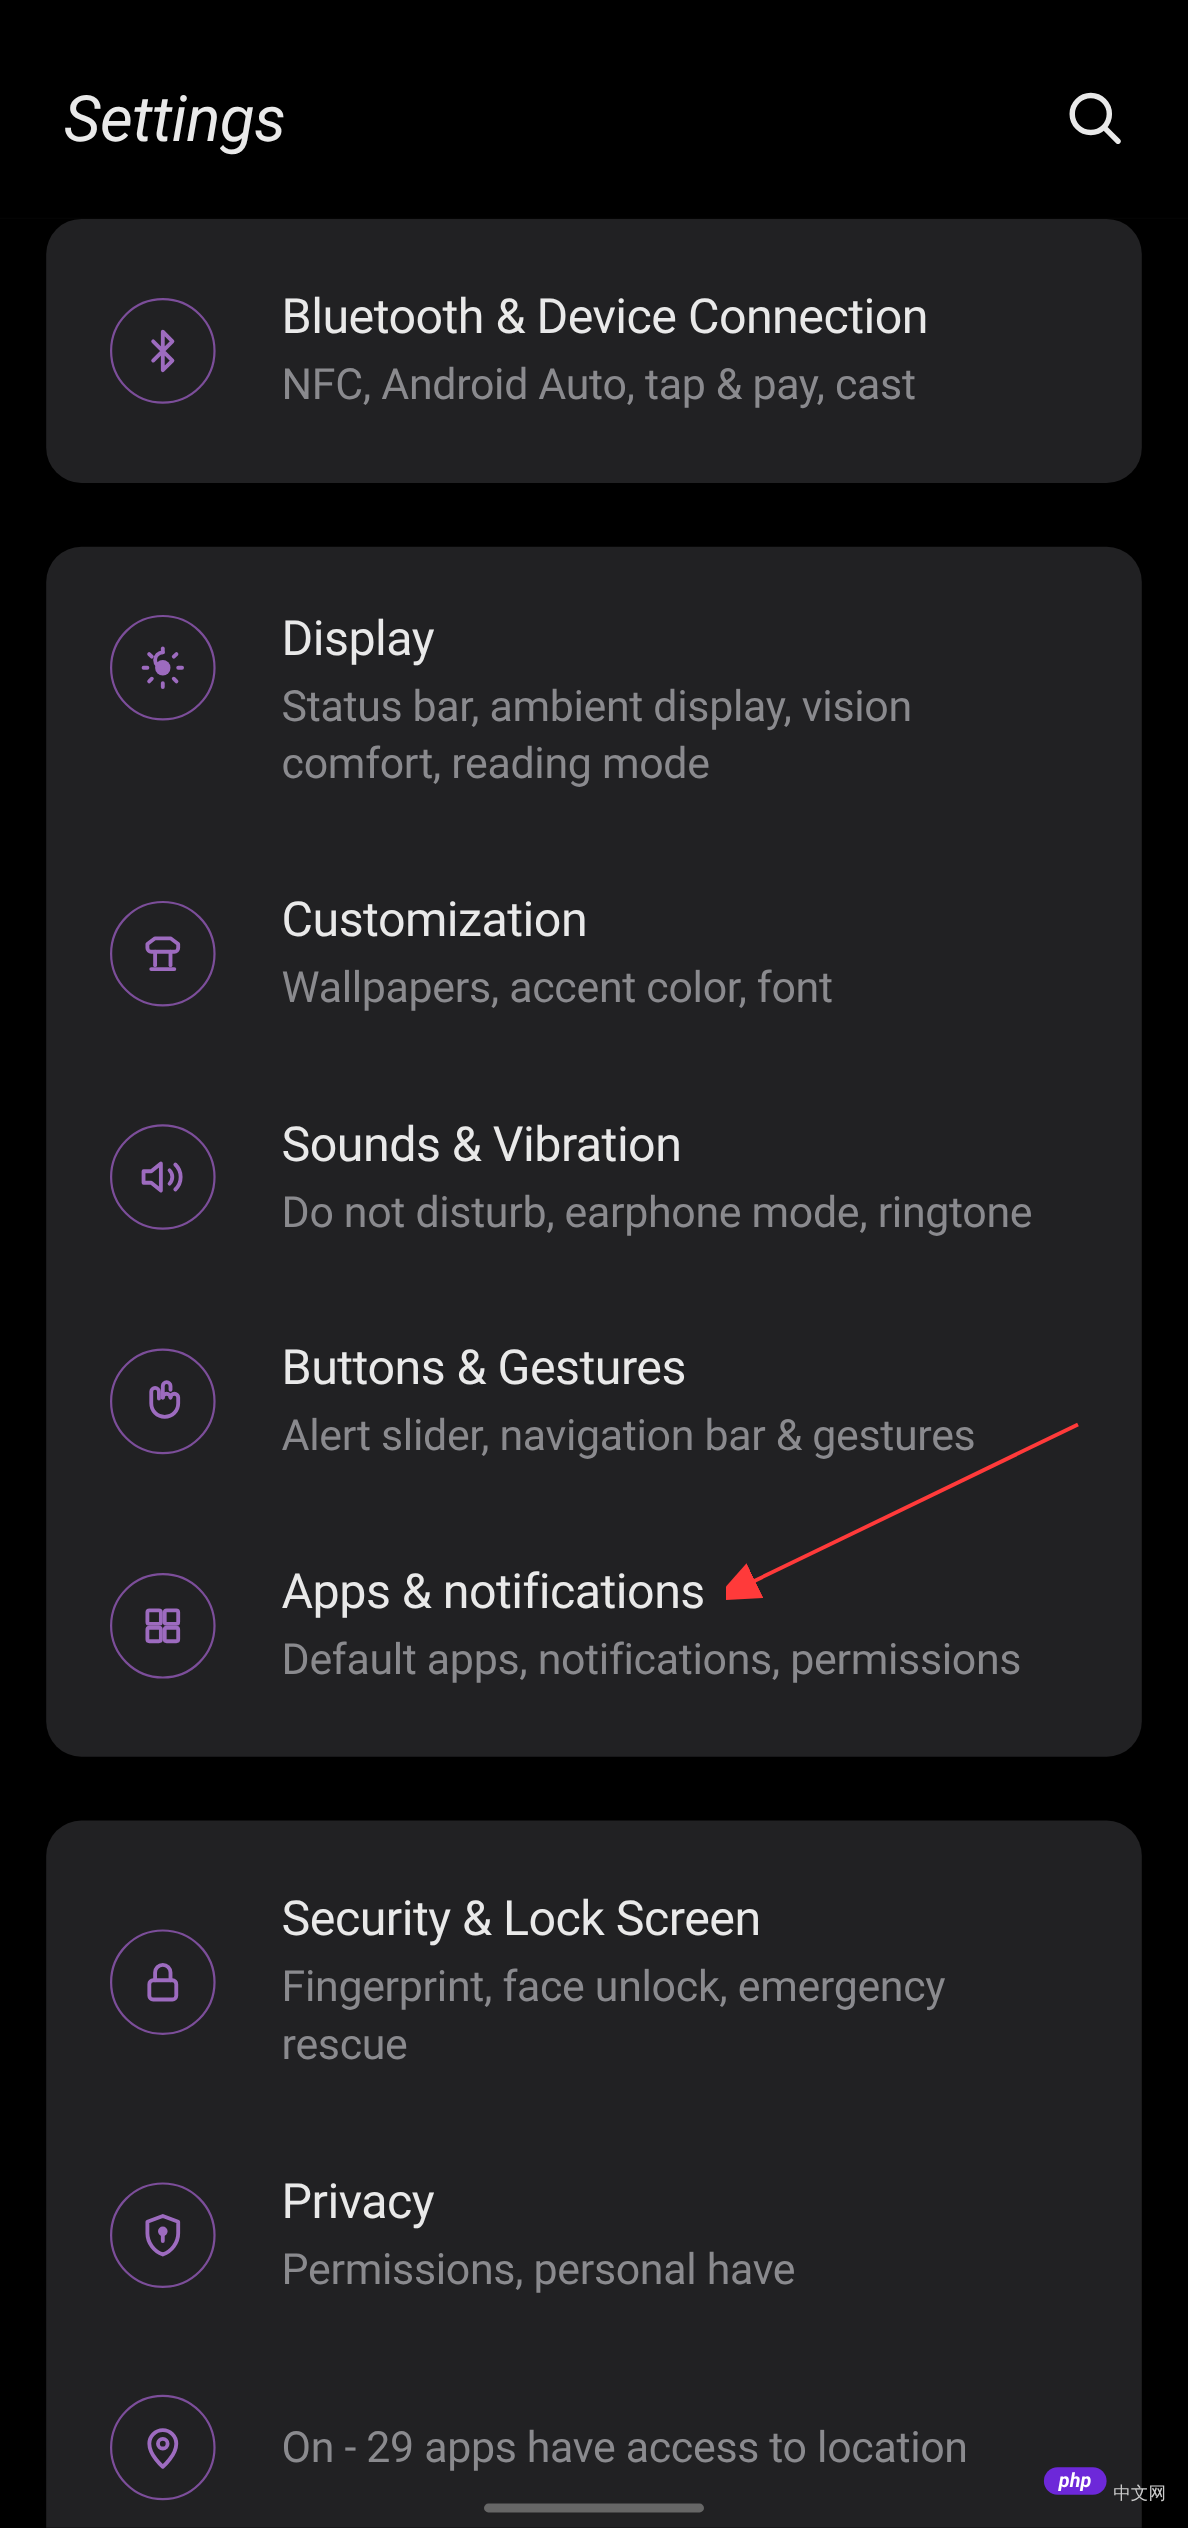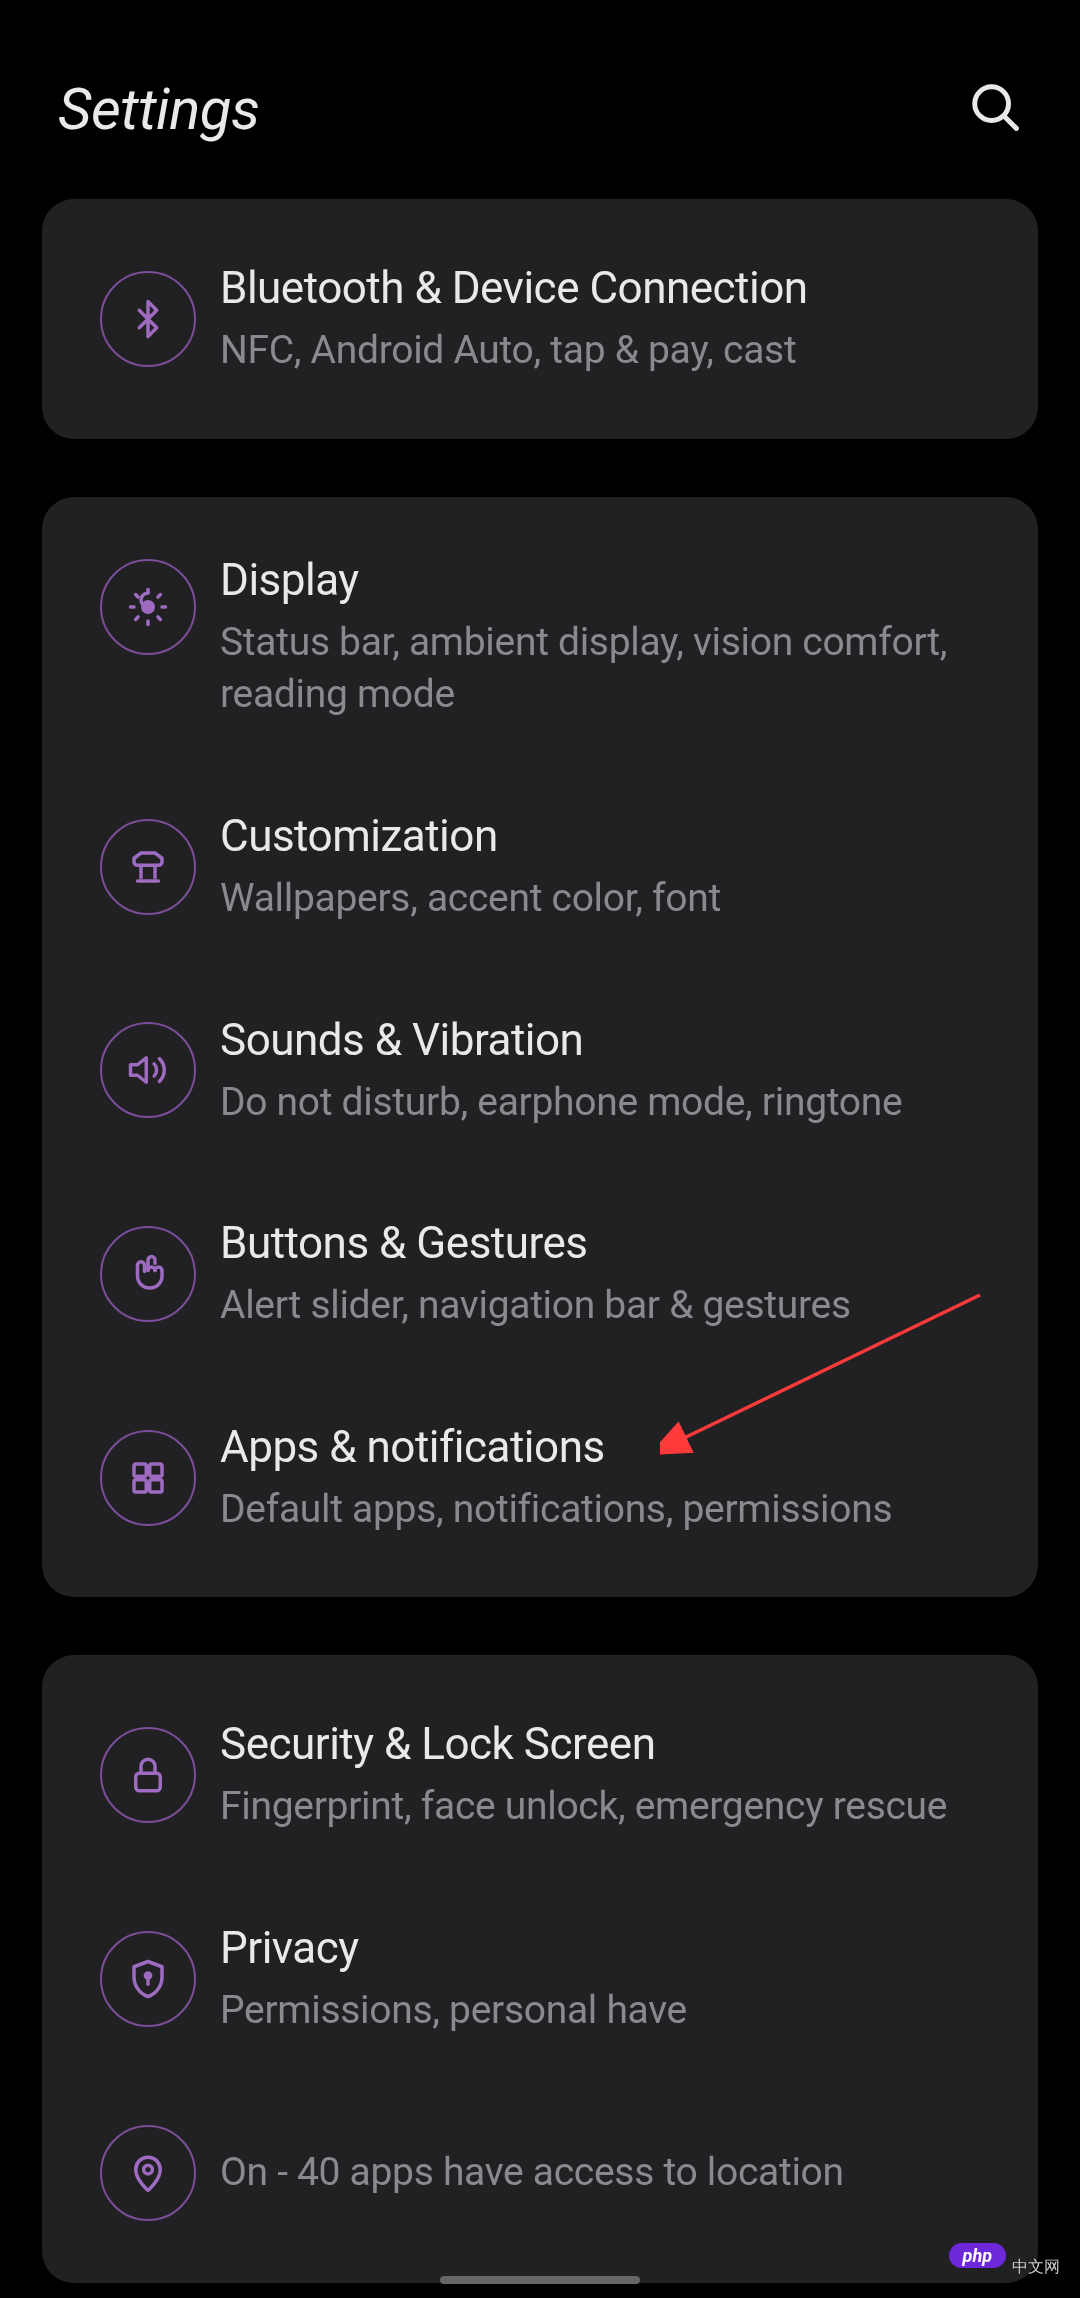--- a/index.html
+++ b/index.html
@@ -44,21 +44,21 @@
       background: #212123;
       border-radius: 32px;
       margin-bottom: 58px;
       padding: 18px 0;
     }
     
     .settings-item {
       display: flex;
       align-items: center;
       padding: 44px 58px;
-      gap: 24px;
+      gap: 60px;
       justify-content: center;
     }
     
     .settings-item.multiline {
       align-items: flex-start;
       padding-top: 38px;
     }
     
     .icon-circle {
       width: 96px;
@@ -288,21 +288,21 @@
     </div>
 
     <div class="settings-item">
       <div class="icon-circle">
         <svg width="42" height="42" viewBox="0 0 24 24" fill="none" stroke="currentColor" stroke-width="2" stroke-linecap="round" stroke-linejoin="round">
           <path d="M12 22s7-6 7-12a7 7 0 0 0-14 0c0 6 7 12 7 12z"></path>
           <circle cx="12" cy="10" r="2.5"></circle>
         </svg>
       </div>
       <div class="item-text">
-        <div class="item-subtitle">On - 40 apps have access to location</div>
+        <div class="item-subtitle">On - 29 apps have access to location</div>
       </div>
     </div>
   </div>
 
 </div>
 
 <svg class="annotation-arrow" style="left:660px; top:1280px;" width="340" height="180">
   <defs>
     <marker id="arrowhead" markerWidth="12" markerHeight="10" refX="2" refY="5" orient="auto">
       <polygon points="0 0, 12 5, 0 10" fill="#ff3a3a"></polygon>

